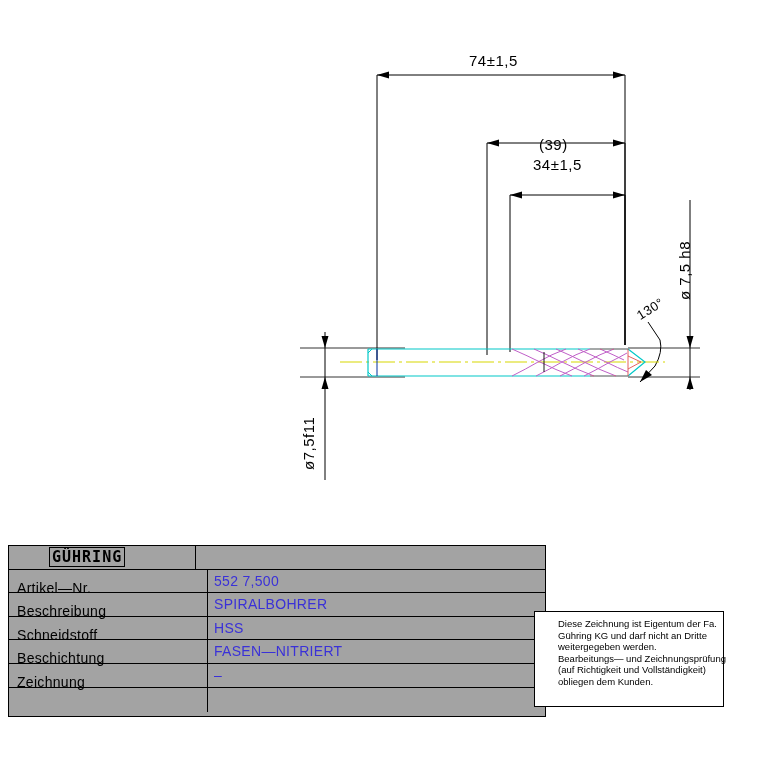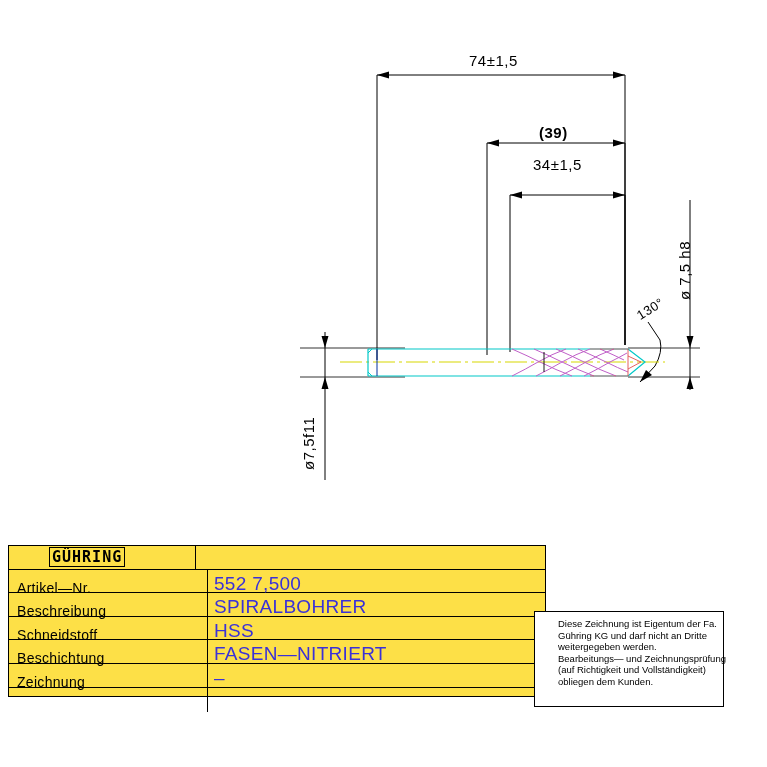--- a/index.html
+++ b/index.html
@@ -32,45 +32,45 @@
   .rot90 {
     transform: rotate(-90deg);
     transform-origin: left top;
   }
   
   #titleblock {
     position: absolute;
     left: 8px;
     top: 545px;
     width: 538px;
-    height: 152px;
+    height: 172px;
     border: 1px solid #000000;
     box-sizing: border-box;
-    background: #fde047;
+    background: #a3a3a3;
   }
   .tb-row {
     position: relative;
     height: 23.6px;
     border-bottom: 1px solid #000000;
     box-sizing: border-box;
   }
   .tb-row:last-child { border-bottom: none; }
   .tb-label {
     position: absolute;
     left: 8px;
     top: 10px;
     font-size: 14px;
     color: #000000;
     letter-spacing: 0.3px;
   }
   .tb-value {
     position: absolute;
     left: 205px;
     top: 3px;
-    font-size: 19px;
+    font-size: 14px;
     color: #3a31d8;
     letter-spacing: 0.3px;
   }
   .tb-divider {
     position: absolute;
     left: 198px;
     top: 23.6px;
     width: 1px;
     height: 142px;
     background: #000000;
@@ -215,21 +215,21 @@
 
       <line x1="590" y1="349" x2="628" y2="349" stroke="#e05050" stroke-width="0.8"></line>
       <line x1="590" y1="376" x2="628" y2="376" stroke="#e05050" stroke-width="0.8"></line>
     </g>
 
   </svg>
 
   
   <div class="dim-text" style="left:469px; top:52px;">74±1,5</div>
 
-  <div class="dim-text" style="left:539px; top:124px;font-weight:bold;">(39)</div>
+  <div class="dim-text" style="left:539px; top:136px;">(39)</div>
 
   <div class="dim-text" style="left:533px; top:156px;">34±1,5</div>
 
   <div class="dim-text rot90" style="left:300px; top:470px;">ø7,5f11</div>
 
   <div class="dim-text rot90" style="left:676px; top:300px;">ø 7,5 h8</div>
 
   <div class="dim-text" style="left:634px; top:310px; font-size:13px; transform:rotate(-32deg); transform-origin:left top;">130°</div>
 
 </div>

